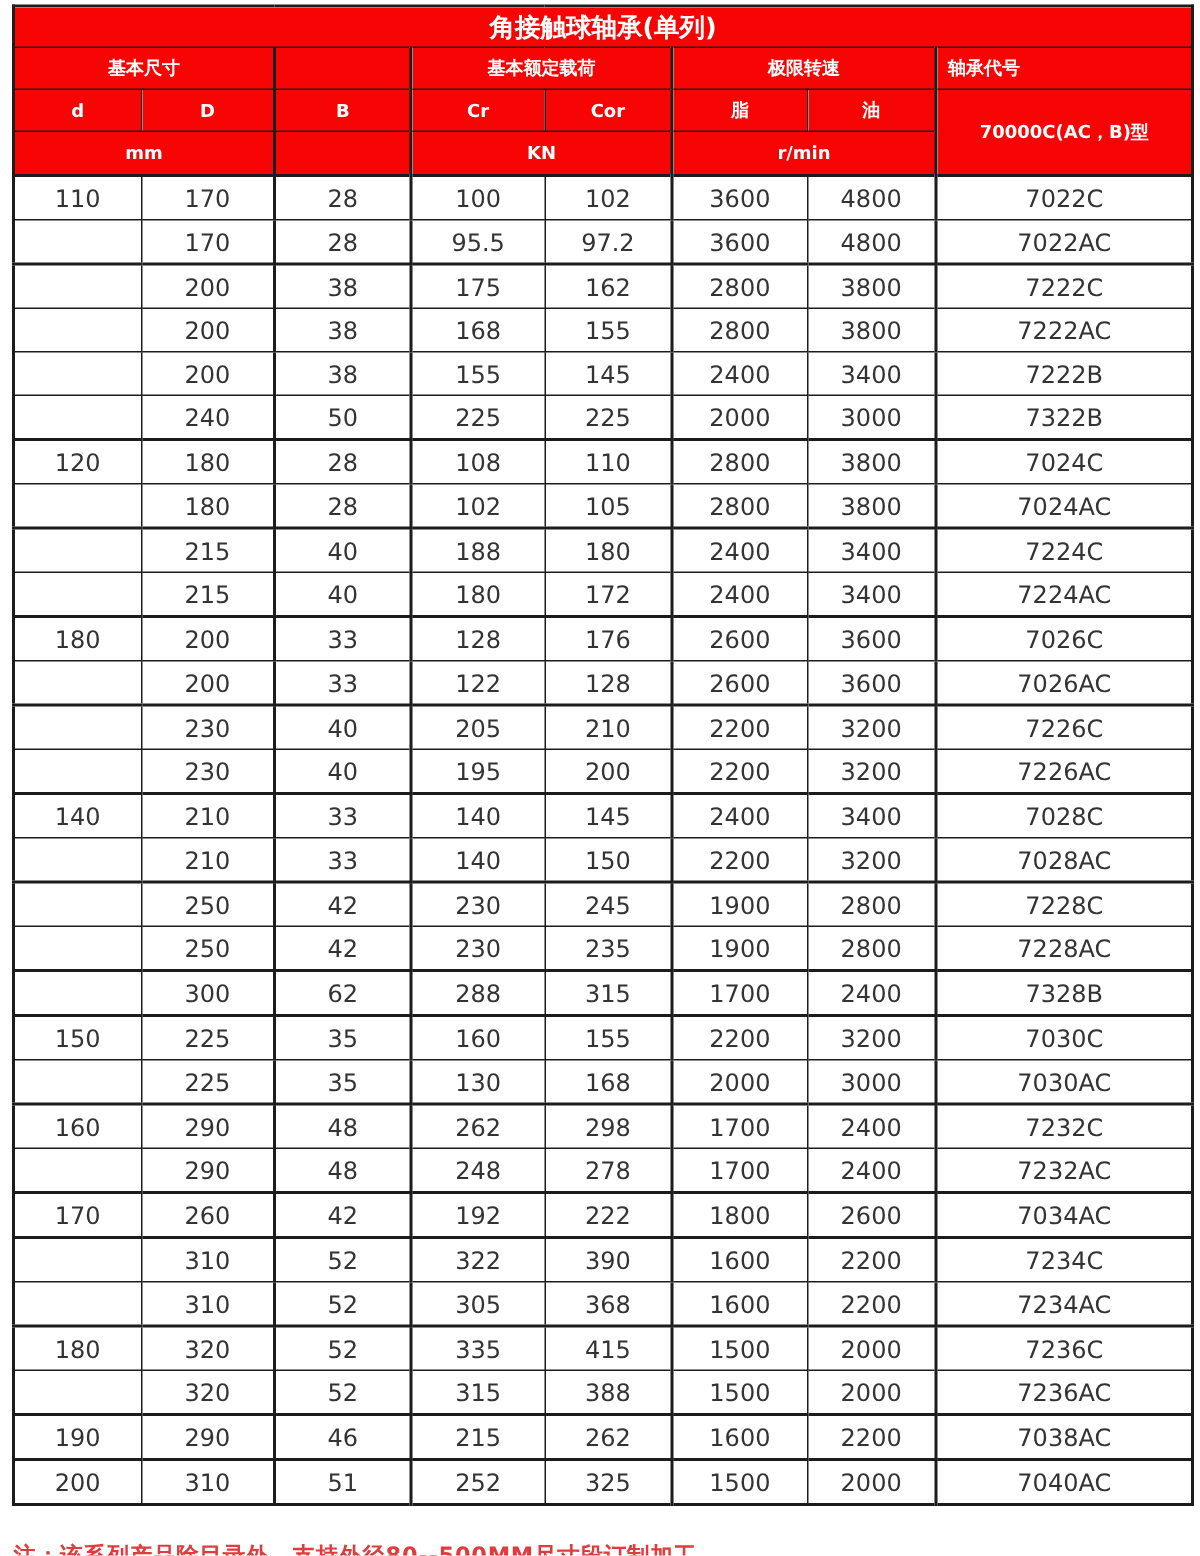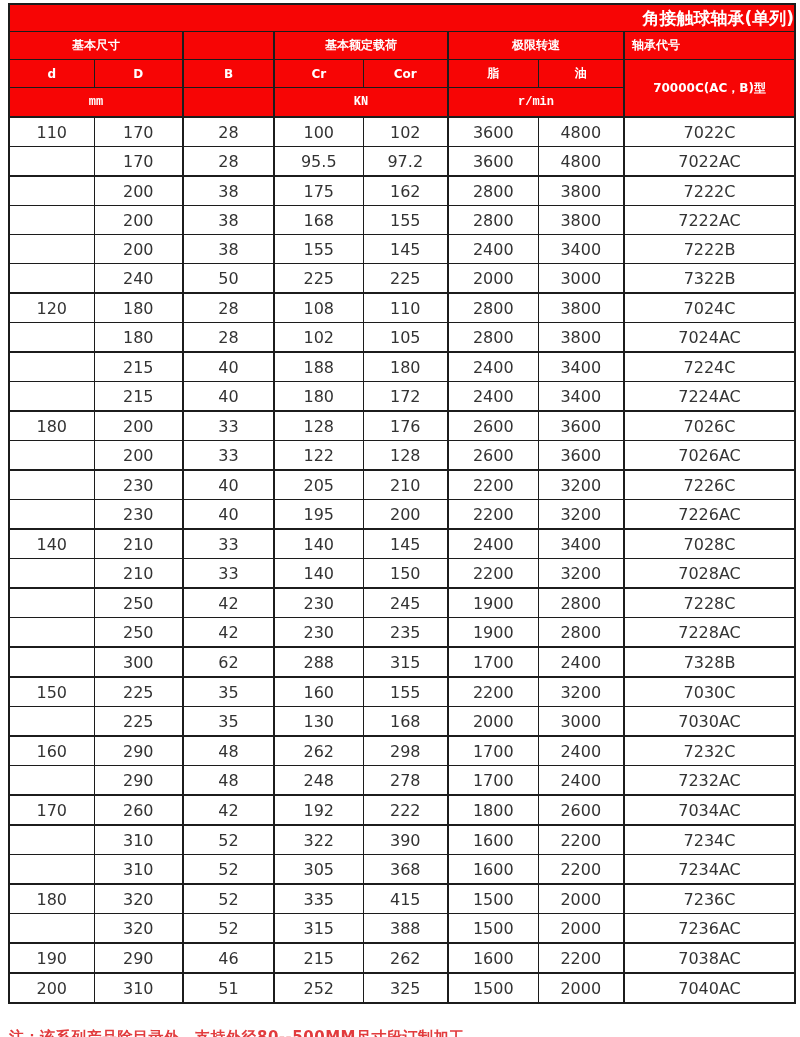--- a/index.html
+++ b/index.html
@@ -26,22 +26,22 @@
   
   .spec .vr { border-right-width:2px; }
   
   .spec thead th {
     background:var(--red,#f70505);
     color:#ffffff;
     font-weight:bold;
     font-size:12px;
     height:27px;
   }
-  .spec thead tr.title-row th { font-size:17px; height:26px;text-align:right; }
-  .spec thead tr.unit-row th { height:28px;font-family:Liberation Mono, monospace; }
+  .spec thead tr.title-row th { font-size:17px; height:26px; }
+  .spec thead tr.unit-row th { height:28px; }
   .spec thead th.al { text-align:left; padding-left:7px;margin-top:19px; }
   .spec thead { border-bottom:2px solid var(--border,#141414); }
   
   .spec tbody td {
     color:var(--text,#333333);
     font-size:16px;
     height:28px;
     background:#ffffff;
   }
   .spec tbody tr.group-end td { border-bottom-width:2px; }

